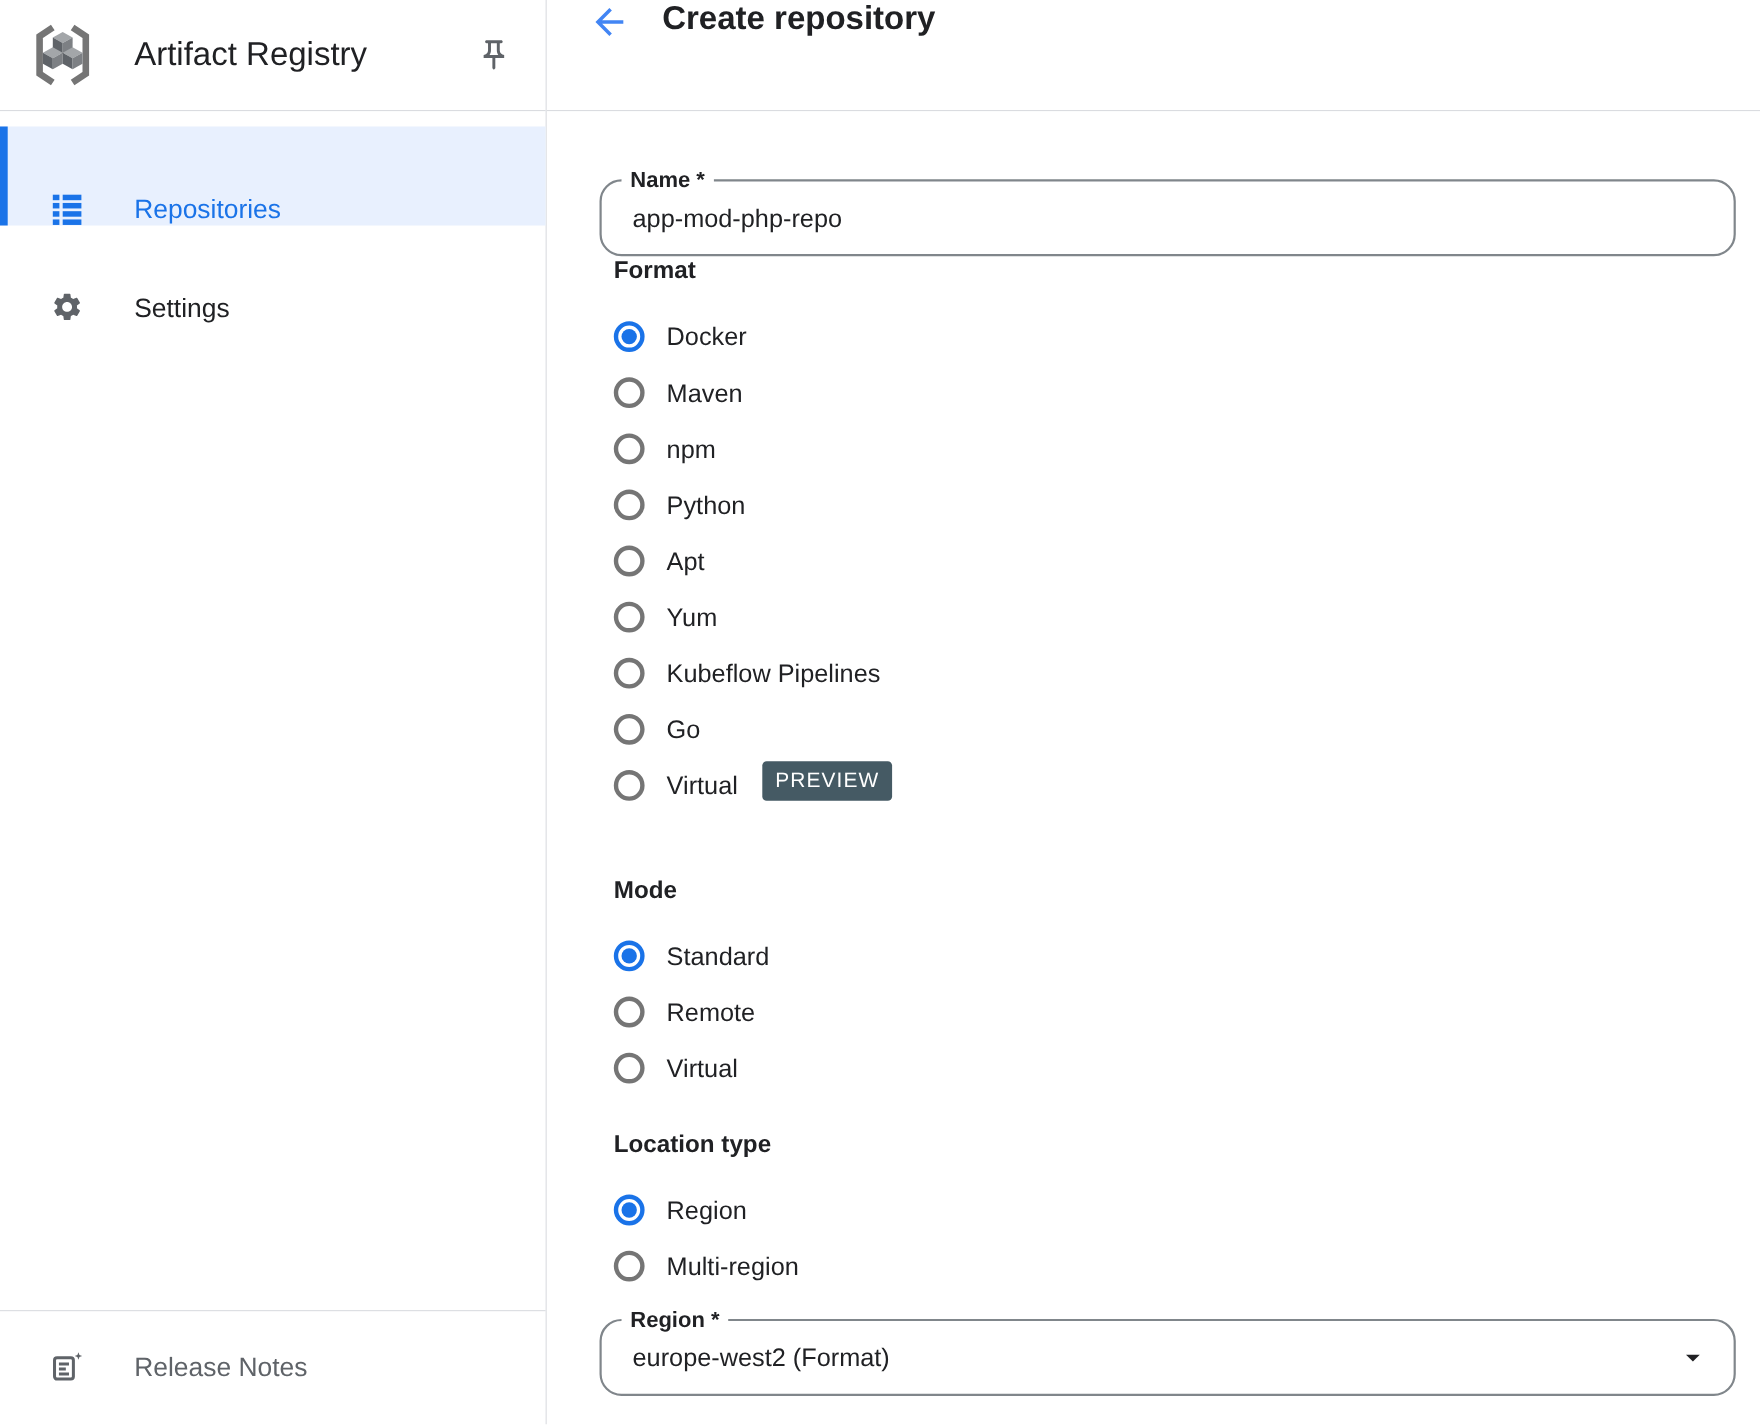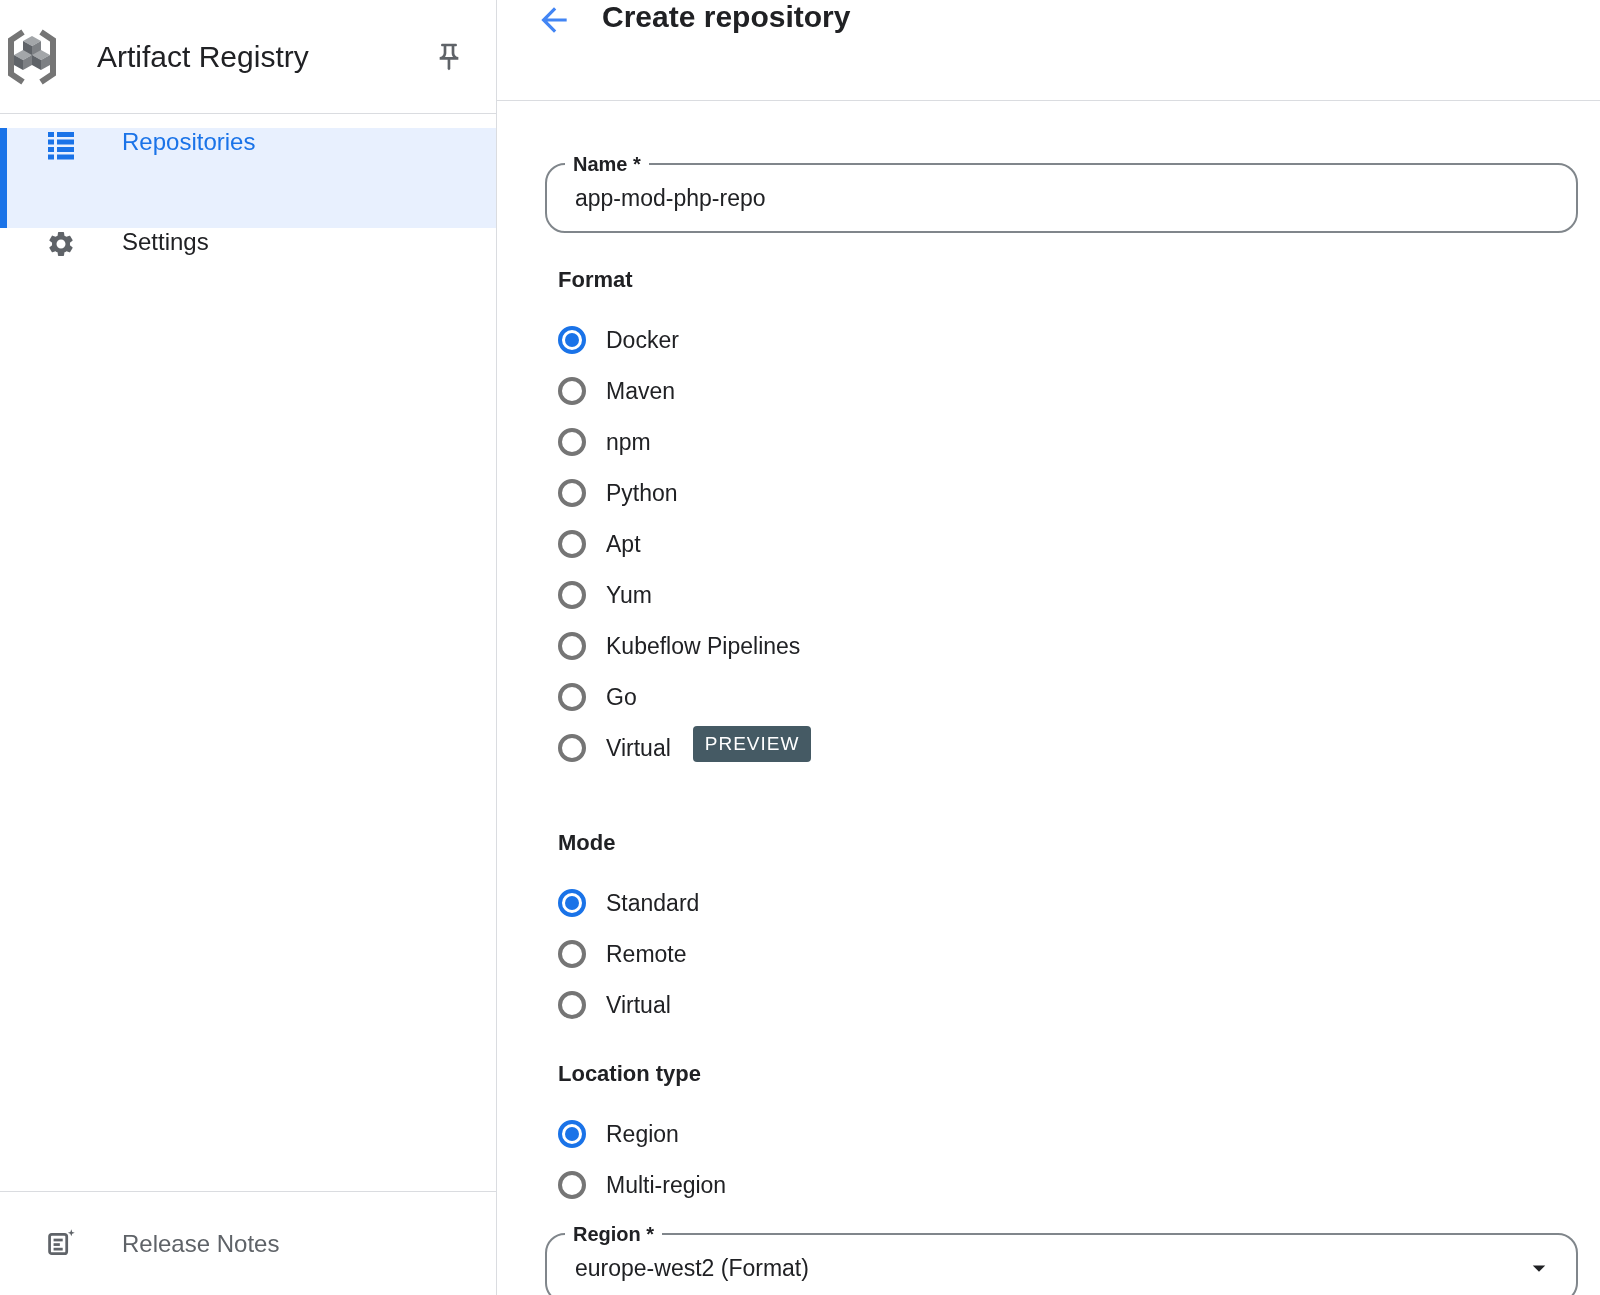--- a/index.html
+++ b/index.html
@@ -15,26 +15,26 @@
   }
   *{box-sizing:border-box;margin:0;padding:0}
   html,body{background:#fff}
   body{
     width:1600px;height:1295px;overflow:hidden;
     font-family:"Liberation Sans",sans-serif;color:var(--text);
     display:flex;
   }
   
   .sidebar{width:497px;flex:none;border-right:1px solid var(--divider);display:flex;flex-direction:column;background:#fff}
-  .sidebar-header{height:114px;flex:none;border-bottom:1px solid var(--divider);display:flex;align-items:center;padding-right:30px}
+  .sidebar-header{height:101px;flex:none;border-bottom:1px solid var(--divider);display:flex;align-items:center;padding-left:25px;padding-right:30px}
   .app-logo{width:64px;height:64px;flex:none}
   .app-title{font-size:30px;color:var(--text);margin-left:33px;flex:1;white-space:nowrap}
   .pin-btn{width:34px;height:34px;flex:none;display:flex;align-items:center;justify-content:center;cursor:pointer}
   .nav{padding-top:14px}
-  .nav-item{height:100px;display:flex;align-items:flex-start;position:relative;cursor:pointer}
+  .nav-item{height:90px;display:flex;align-items:flex-end;position:relative;cursor:pointer}
   .nav-item .nav-icon{width:32px;height:32px;margin-left:45px;flex:none;color:var(--muted);display:flex;align-items:center;justify-content:center}
   .nav-item .nav-label{margin-left:45px;font-size:24px;color:var(--text)}
   .nav-item.selected{background:var(--selected-bg)}
   .nav-item.selected::before{content:"";position:absolute;left:0;top:0;bottom:0;width:7px;background:var(--accent)}
   .nav-item.selected .nav-icon{color:var(--accent)}
   .nav-item.selected .nav-label{color:var(--accent)}
   .sidebar-footer{margin-top:auto;height:104px;flex:none;border-top:1px solid var(--divider);display:flex;align-items:center}
   .sidebar-footer .nav-icon{width:32px;height:32px;margin-left:45px;flex:none;color:var(--muted)}
   .sidebar-footer .nav-label{margin-left:45px;font-size:24px;color:var(--muted)}
   
@@ -42,21 +42,21 @@
   .main-header{height:101px;flex:none;border-bottom:1px solid var(--divider);display:flex;padding-left:37px}
   .back-btn{width:40px;height:40px;display:flex;align-items:center;justify-content:center;cursor:pointer;flex:none}
   .page-title{font-size:30px;color:var(--text);margin-left:28px;white-space:nowrap}
   .content{padding:62px 22px 0 48px}
   
   .text-field{position:relative;border:2px solid var(--field-border);border-radius:20px;height:70px;display:flex;align-items:center;background:#fff;cursor:text}
   .text-field .field-label{position:absolute;top:-13px;left:18px;background:#fff;padding:0 8px;font-size:20px;font-weight:bold;color:var(--text);line-height:24px;white-space:nowrap}
   .text-field .field-value{padding-left:28px;font-size:23px;color:var(--text)}
   .text-field .dd-arrow{margin-left:auto;margin-right:22px;width:30px;height:30px;flex:none;display:flex;align-items:center;justify-content:center;cursor:pointer}
   
-  .section{margin-top:34px}
+  .section{}
   .section-heading{font-size:22px;font-weight:bold;color:var(--text);margin-left:13px;margin-bottom:10px;line-height:26px}
   .radio-row{display:flex;align-items:flex-end;height:51px;padding-left:13px;cursor:pointer}
   .radio{flex:none;width:28px;height:28px;border:4px solid var(--radio-gray);border-radius:50%;position:relative;background:#fff}
   .radio.selected{border-color:var(--accent)}
   .radio.selected::after{content:"";position:absolute;left:3px;top:3px;width:14px;height:14px;border-radius:50%;background:var(--accent)}
   .radio-label{margin-left:20px;font-size:23px;color:var(--text);white-space:nowrap}
   .badge{margin-left:22px;background:var(--badge-bg);color:#fff;font-size:19px;letter-spacing:1px;padding:7px 12px;border-radius:4px;line-height:22px}
   .region-wrap{margin-top:34px}
 </style>
 </head>

